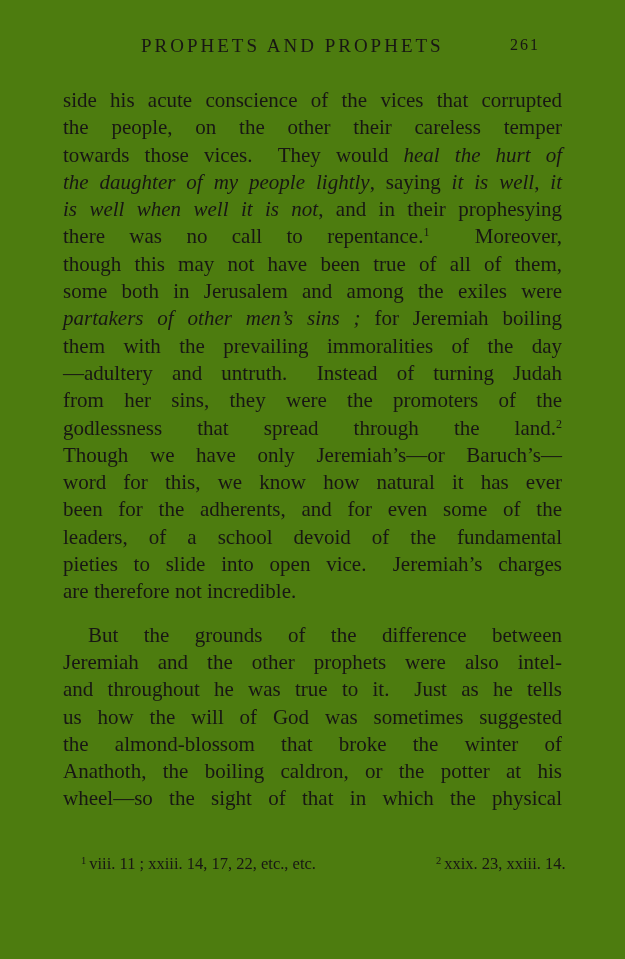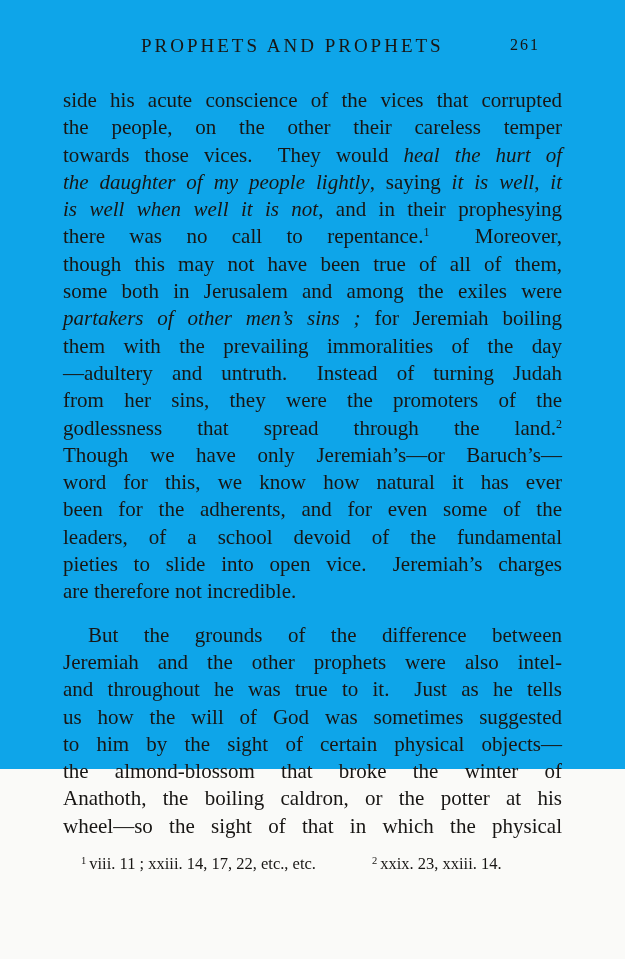--- a/index.html
+++ b/index.html
@@ -5,22 +5,22 @@
   html, body { margin: 0; padding: 0; }
   body {
     width: 625px; height: 959px;
     background: #fafaf8;
     font-family: "Liberation Serif", "DejaVu Serif", serif;
     color: #181614;
     overflow: hidden;
   }
   .page {
     position: relative;
-    width: 625px; height: 769px;
-    background: #0ea5e9;
+    width: 625px; height: 959px;
+    background: #4d7c0f;
   }
   .running-header {
     position: absolute;
     top: 35px; left: 47px; width: 531px; height: 26px;
   }
   .header-title {
     position: absolute;
     left: 94px; top: 0;
     font-size: 19px;
     letter-spacing: 3px;
@@ -57,21 +57,21 @@
   .footnotes {
     position: absolute;
     top: 854px; left: 60px; width: 531px;
     display: flex;
     align-items: baseline;
     font-size: 16.5px;
     line-height: 20px;
   }
   .footnote { white-space: nowrap; }
   .footnote.fn1 { margin-left: 21px; }
-  .footnote.fn2 { margin-left: 56px; }
+  .footnote.fn2 { margin-left: 120px; }
   .footnote sup {
     font-size: 10.5px;
     line-height: 0;
     vertical-align: 5px;
     margin-right: 3px;
   }
 </style>
 </head>
 <body>
 
@@ -101,21 +101,20 @@
         <div class="line"><span>been for the adherents, and for even some of the</span></div>
         <div class="line"><span>leaders, of a school devoid of the fundamental</span></div>
         <div class="line"><span>pieties to slide into open vice.  Jeremiah’s charges</span></div>
         <div class="line last"><span>are therefore not incredible.</span></div>
       </div>
       <div class="para indent">
         <div class="line"><span>But the grounds of the difference between</span></div>
         <div class="line"><span>Jeremiah and the other prophets were also intel-</span></div>
         <div class="line"><span>and throughout he was true to it.  Just as he tells</span></div>
         <div class="line"><span>us how the will of God was sometimes suggested</span></div>
-        <div class="line"><span>to him by the sight of certain physical objects—</span></div>
         <div class="line"><span>the almond-blossom that broke the winter of</span></div>
         <div class="line"><span>Anathoth, the boiling caldron, or the potter at his</span></div>
         <div class="line"><span>wheel—so the sight of that in which the physical</span></div>
       </div>
     </div>
 
   <div class="footnotes">
       <div class="footnote fn1"><sup>1</sup><span>viii. 11 ; xxiii. 14, 17, 22, etc., etc.</span></div>
       <div class="footnote fn2"><sup>2</sup><span>xxix. 23, xxiii. 14.</span></div>
     </div>

